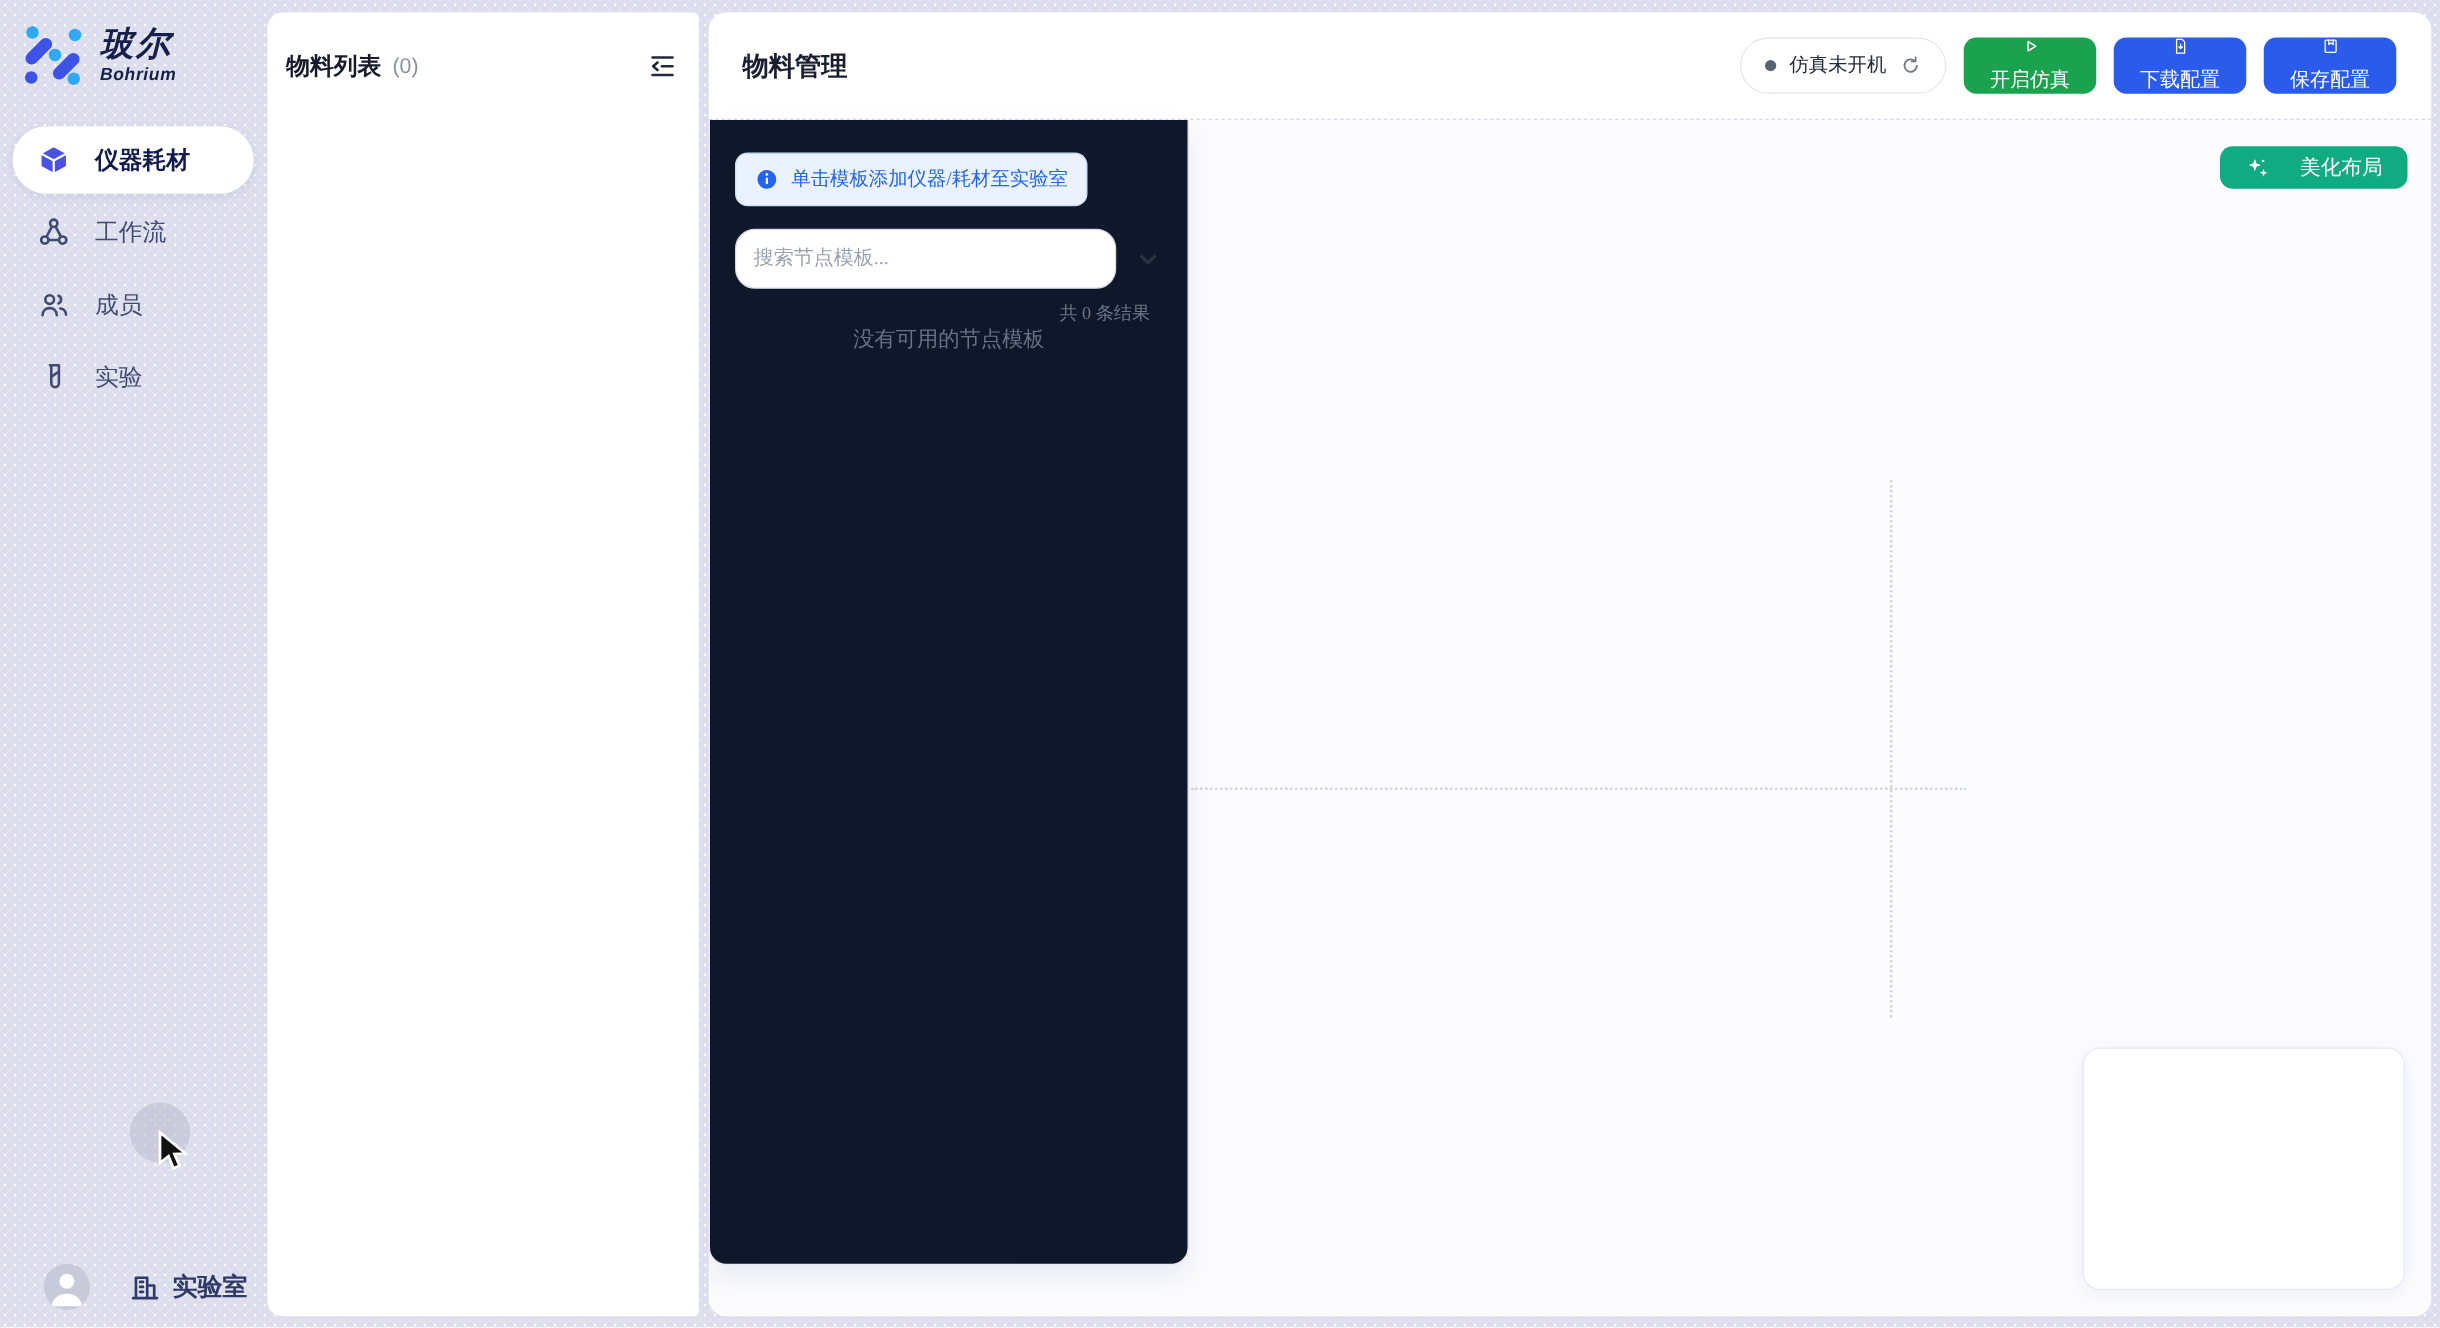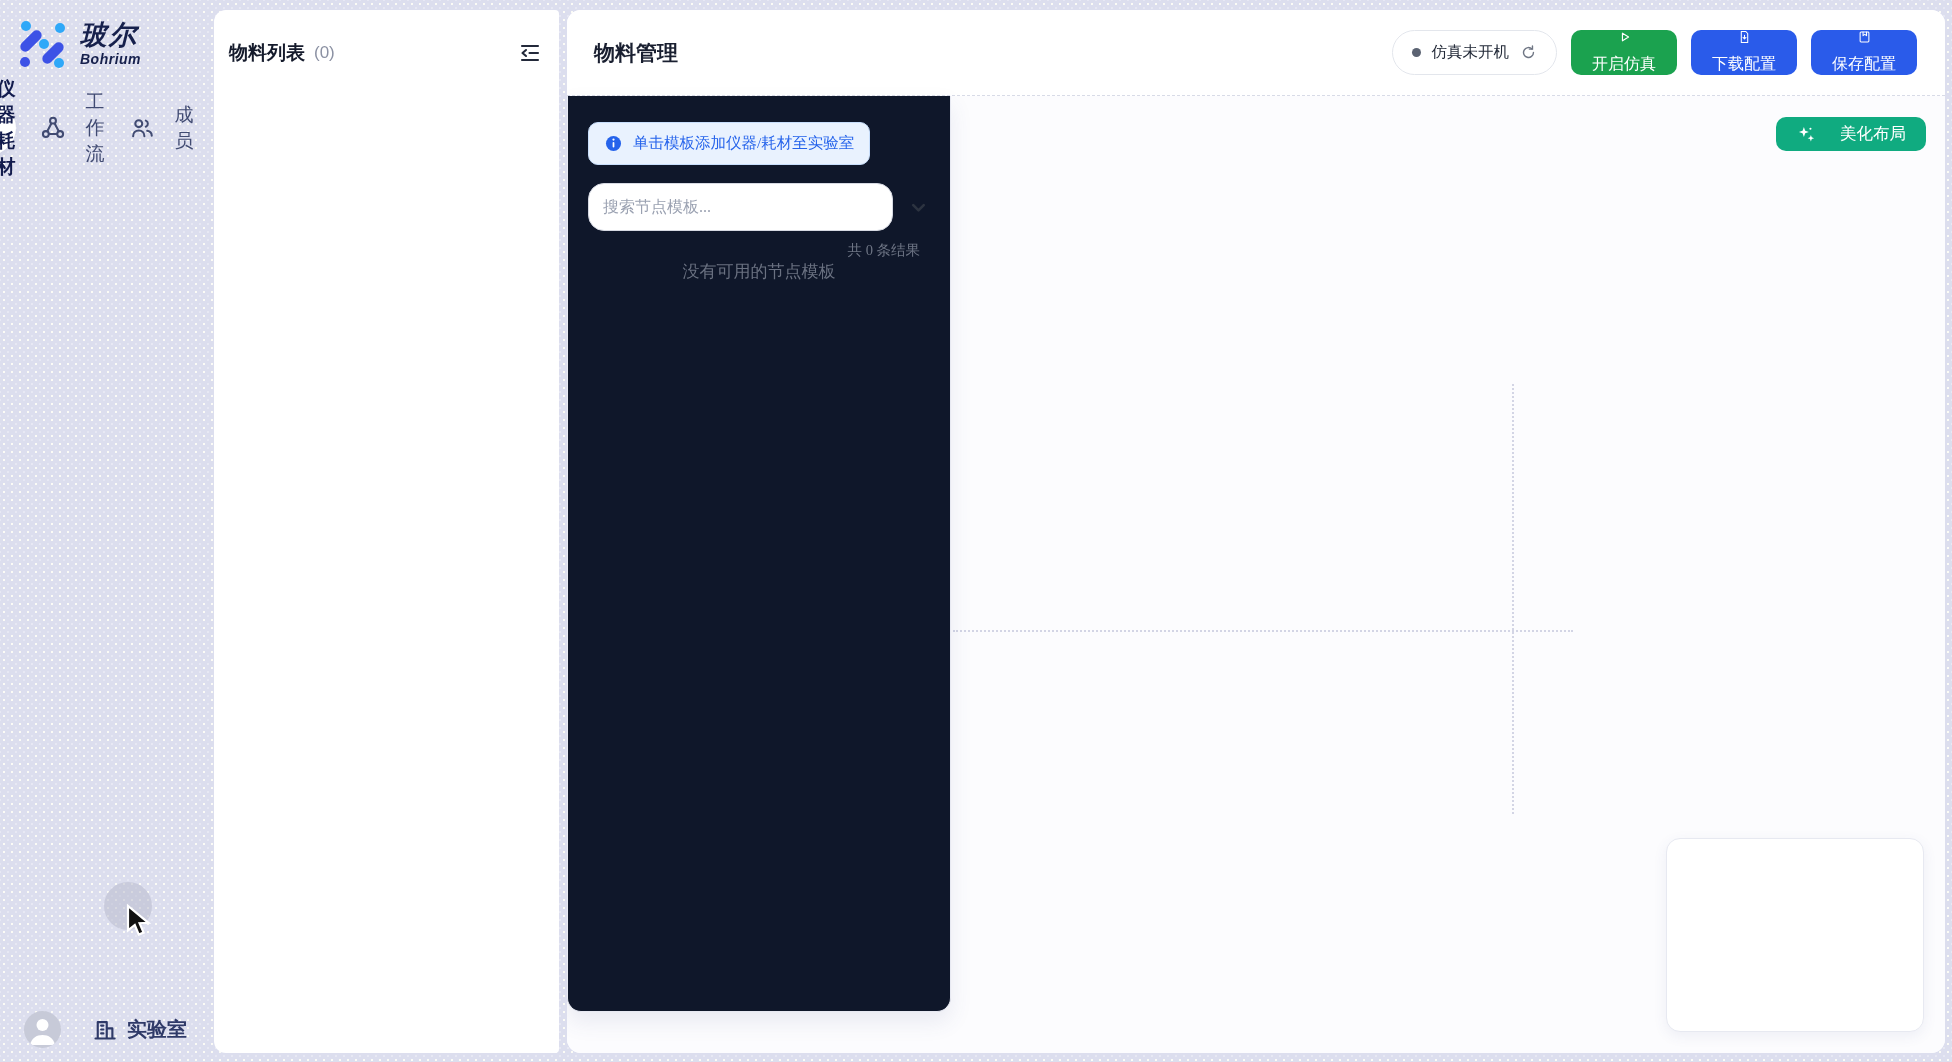--- a/index.html
+++ b/index.html
@@ -16,29 +16,29 @@
     background-position:0 0, 4px 4px;
   }
 
   
   .sidebar { position:absolute; left:0; top:0; width:214px; height:1062px; }
   .logo-row { display:flex; align-items:center; gap:12px; padding:18px 16px 0 16px;font-style:italic; }
   .logo-mark { width:52px; height:52px; flex:0 0 auto; }
   .logo-zh { font-size:27px; font-weight:800; color:#16204c; letter-spacing:2px; line-height:1.1; }
   .logo-en { font-size:14px; font-weight:700; color:#16204c; letter-spacing:.5px; }
 
-  .nav { margin-top:31px; padding:0 11px 0 10px; display:flex; flex-direction:row; gap:4px;justify-content:center; }
+  .nav { margin-top:31px; padding:0 11px 0 10px; display:flex; flex-direction:column; gap:4px; }
   .nav-item {
     height:54px; border-radius:28px; display:flex; align-items:center;
     padding-left:20px; gap:20px; font-size:19px; color:#414b72; cursor:pointer;
   }
   .nav-item svg { width:26px; height:26px; flex:0 0 auto; }
   .nav-item.active { background:#fff; color:#121b4d; font-weight:700; box-shadow:0 2px 8px rgba(70,80,140,.12); }
 
-  .sidebar-footer { position:absolute; left:0; bottom:14px; width:214px; display:flex; align-items:center; padding-left:24px; }
+  .sidebar-footer { position:absolute; left:0; bottom:14px; width:214px; display:flex; align-items:center; padding-left:35px; }
   .avatar { width:37px; height:37px; border-radius:50%; background:#c7cad8; overflow:hidden; flex:0 0 auto; }
   .lab-chip { display:flex; align-items:center; gap:9px; margin-left:30px; color:#2f3a68; font-size:20px; font-weight:600; cursor:pointer; }
   .lab-chip svg { width:27px; height:27px; }
 
   
   .list-panel {
     position:absolute; left:214px; top:10px; width:345px; height:1043px;
     background:#fff; border-radius:12px 4px 4px 12px;
   }
   .list-header { height:78px; display:flex; align-items:center; padding:8px 16px 0 15px; }

